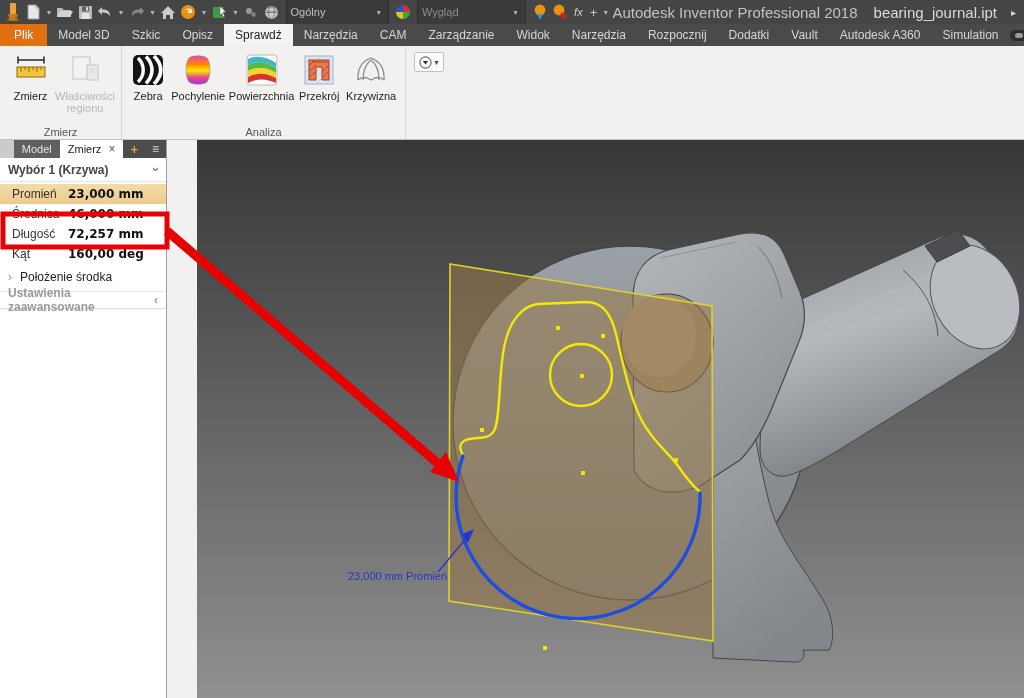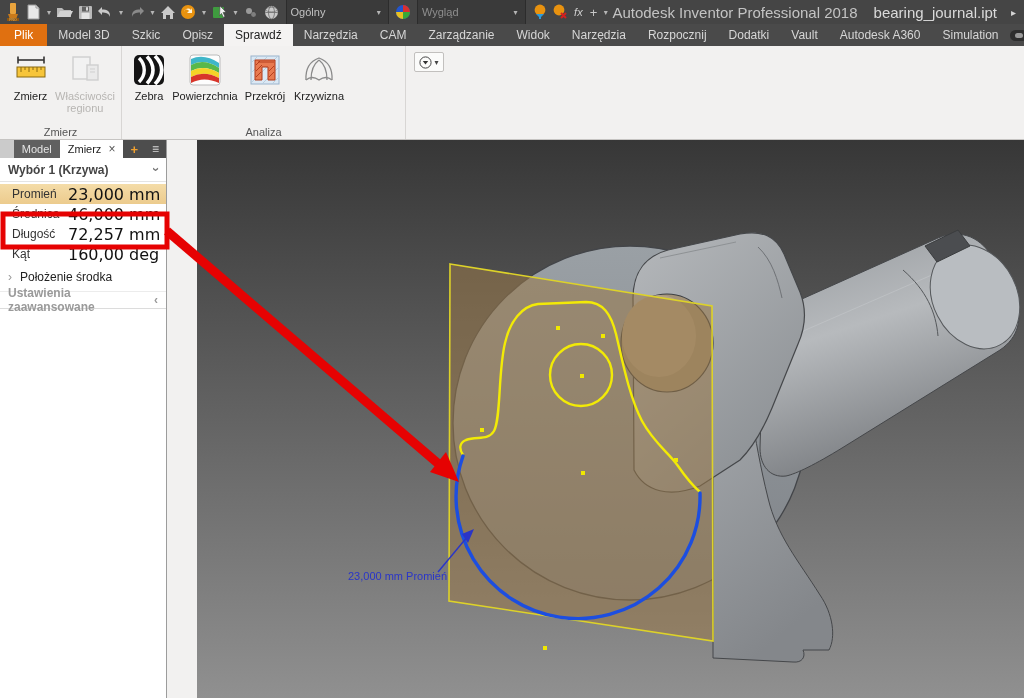--- a/index.html
+++ b/index.html
@@ -57,21 +57,21 @@
   .btab.active .closex{color:#555;font-size:12px;}
   .btab.plus{color:#f0a030;font-weight:bold;font-size:13px;padding:0 7px;}
   .bmenu{margin-left:auto;color:#d8d8d8;font-size:12px;display:flex;align-items:center;padding:0 7px;}
   .sel-row{display:flex;align-items:center;height:24px;padding:0 8px;font-weight:bold;color:#444;
            border-bottom:1px solid #e4e4e4;}
   .sel-chev{margin-left:auto;color:#777;transform:rotate(90deg);font-size:13px;}
   .mrows{margin-top:2px;}
   .mrow{display:flex;align-items:center;height:20px;padding:0 0 0 12px;}
   .mrow.hl{background:linear-gradient(#f4dca8,#eccb8d);}
   .mlabel{width:56px;color:#333;}
-  .mvalue{font-weight:normal;color:#111;font-family:"DejaVu Sans","Liberation Sans",sans-serif;font-size:16px;}
+  .mvalue{font-weight:bold;color:#111;font-family:"DejaVu Sans","Liberation Sans",sans-serif;font-size:12px;}
   .exp-row{display:flex;align-items:center;height:20px;padding:0 8px;margin-top:3px;color:#222;}
   .exp-chev{color:#999;margin-right:8px;font-size:12px;}
   .adv-row{display:flex;align-items:center;height:18px;padding:0 8px;margin-top:4px;
            border-top:1px solid #ececec;border-bottom:1px solid #dcdcdc;color:#9a9a9a;font-weight:bold;gap:23px;}
   .adv-chev{margin-left:auto;color:#999;}
 
   
   .viewport{position:absolute;left:197px;top:140px;width:827px;height:630px;}
   .viewport svg{display:block;}
 
@@ -283,20 +283,35 @@
 
     <div class="rpanel" style="width:284px">
       <div class="bigbtn" style="width:42px">
         <svg class="ricon" viewBox="0 0 34 34">
           <rect x="2" y="2" width="30" height="30" rx="5" fill="#141414"></rect>
           <path d="M7 5 C14 12 14 22 7 29" stroke="#fff" stroke-width="3.4" fill="none"></path>
           <path d="M15 3.5 C23 12 23 22 15 30.5" stroke="#fff" stroke-width="3.6" fill="none"></path>
           <path d="M23 3 C32 12 32 22 23 31" stroke="#fff" stroke-width="3.8" fill="none"></path>
         </svg>
         <span class="blabel">Zebra</span>
+      </div>
+      <div class="bigbtn" style="width:62px">
+        <svg class="ricon" viewBox="0 0 34 34">
+          <defs>
+              <linearGradient id="draftg" x1="0" y1="0" x2="0" y2="1">
+            <stop offset="0" stop-color="#ee3fae"></stop>
+                <stop offset="0.32" stop-color="#ff8c00"></stop>
+            <stop offset="0.52" stop-color="#ffe800"></stop>
+                <stop offset="0.78" stop-color="#e0409a"></stop>
+            <stop offset="1" stop-color="#a83ad0"></stop>
+              </linearGradient>
+            </defs>
+          <path d="M8 5 C12 2 22 2 26 5 C30 11 30 23 26 29 C22 32 12 32 8 29 C4 23 4 11 8 5 Z" fill="url(#draftg)" stroke="#888" stroke-width="0.6"></path>
+        </svg>
+        <span class="blabel">Pochylenie</span>
       </div>
       <div class="bigbtn" style="width:70px">
         <svg class="ricon" viewBox="0 0 34 34">
           <rect x="2" y="2" width="30" height="30" rx="3" fill="#fdfdfd" stroke="#bbb"></rect>
           <path d="M3 6 Q16 0 31 10 L31 15 Q16 5 3 12 Z" fill="#3fb6c9"></path>
           <path d="M3 12 Q16 5 31 15 L31 20 Q16 11 3 18 Z" fill="#59b84a"></path>
           <path d="M3 18 Q16 11 31 20 L31 25 Q16 17 3 24 Z" fill="#f5d327"></path>
           <path d="M3 24 Q16 17 31 25 L31 30 Q16 23 3 30 Z" fill="#d8352a"></path>
         </svg>
         <span class="blabel">Powierzchnia</span>

